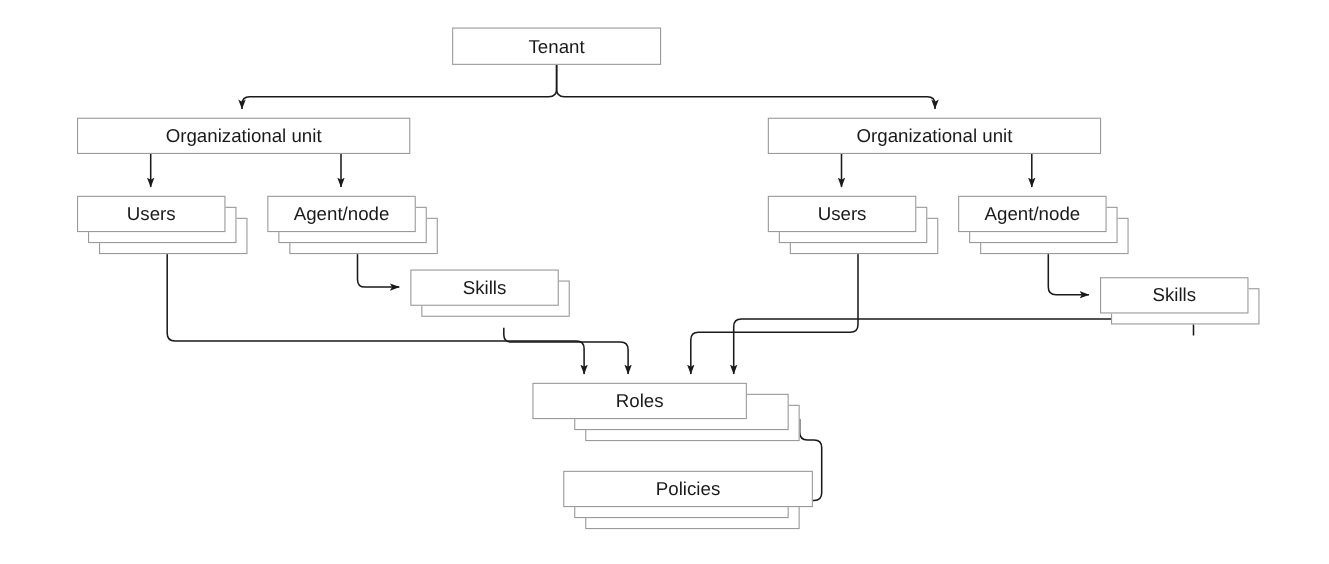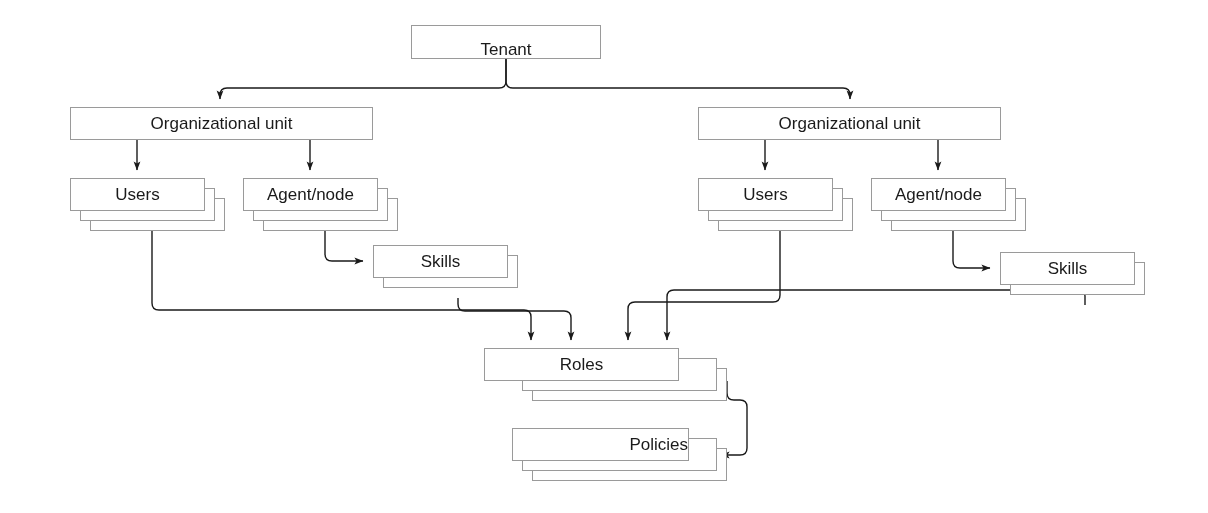--- a/index.html
+++ b/index.html
@@ -80,21 +80,21 @@
       <path d="M 458,298 L 458,304 Q 458,311 465,311 L 564,311 Q 571,311 571,318 L 571,340" marker-end="url(#ah)"></path>
 
       <path d="M 780,231 L 780,295 Q 780,302 773,302 L 635,302 Q 628,302 628,309 L 628,340" marker-end="url(#ah)"></path>
 
       <path d="M 1085,305 L 1085,296 Q 1085,290 1078,290 L 674,290 Q 667,290 667,297 L 667,340" marker-end="url(#ah)"></path>
 
       <path d="M 727,381 L 727,393 Q 727,400 734,400 L 740,400 Q 747,400 747,407 L 747,448 Q 747,455 740,455 L 721,455" marker-end="url(#ah)"></path>
     </g>
   </svg>
 
-  <div class="node" style="left:411px; top:25px; width:190px; height:34px;align-items:flex-end;">
+  <div class="node" style="left:411px; top:25px; width:190px; height:34px;">
     <span>Tenant</span>
   </div>
 
   <div class="node" style="left:70px; top:107px; width:303px; height:33px;">
     <span>Organizational unit</span>
   </div>
 
   <div class="node" style="left:698px; top:107px; width:303px; height:33px;">
     <span>Organizational unit</span>
   </div>
@@ -134,17 +134,17 @@
   </div>
 
   <div class="stack-layer l2" style="left:532px; top:368px; width:195px; height:33px;"></div>
   <div class="stack-layer" style="left:522px; top:358px; width:195px; height:33px;"></div>
   <div class="node" style="left:484px; top:348px; width:195px; height:33px;">
     <span>Roles</span>
   </div>
 
   <div class="stack-layer l2" style="left:532px; top:448px; width:195px; height:33px;"></div>
   <div class="stack-layer" style="left:522px; top:438px; width:195px; height:33px;"></div>
-  <div class="node" style="left:512px; top:428px; width:177px; height:33px;justify-content:flex-end;">
+  <div class="node" style="left:512px; top:428px; width:227px; height:33px;">
     <span>Policies</span>
   </div>
 
 </div>
 
 </body></html>

